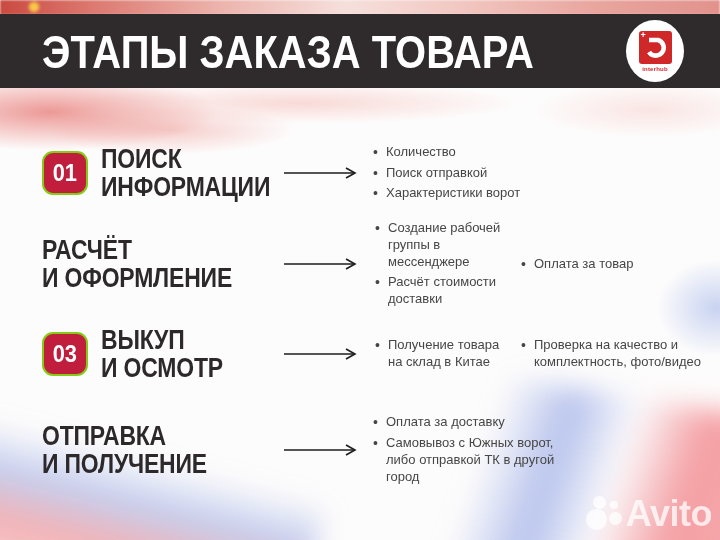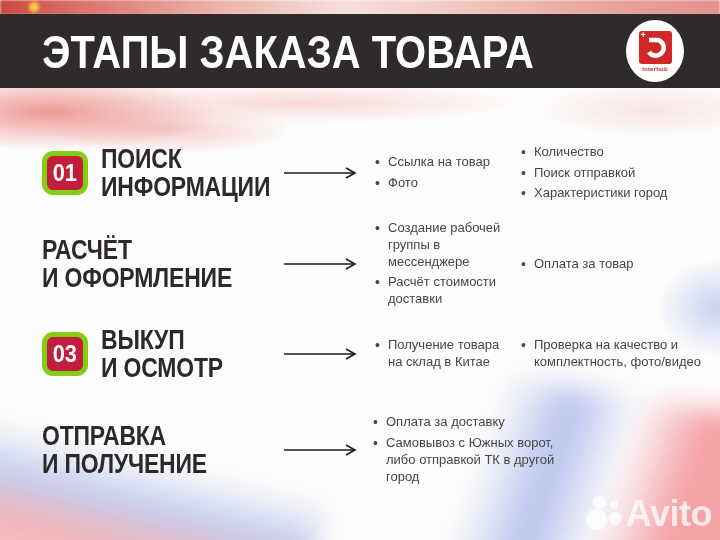--- a/index.html
+++ b/index.html
@@ -56,21 +56,21 @@
   .logo-plus{position:absolute;top:0;left:2px;color:#fff;font-size:9px;font-weight:bold;line-height:9px;}
   .logo-text{font-size:6px;color:#d02729;font-weight:bold;margin-top:2px;letter-spacing:.2px;}
   
   .step{position:absolute;left:0;width:720px;display:flex;align-items:center;z-index:2;}
   .step-left{
     width:278px;flex:0 0 278px;box-sizing:border-box;padding-left:42px;
     display:flex;align-items:center;gap:13px;
   }
   .badge{
     width:46px;height:44px;flex:0 0 46px;box-sizing:border-box;
-    background:#c01e3c;border:5px solid #84cc16;border-radius:11px;
+    background:#c01e3c;border:2px solid #84cc16;border-radius:11px;
     display:flex;align-items:center;justify-content:center;
   }
   .badge span{color:#fff;font-size:23px;font-weight:bold;transform:scaleX(.95);}
   .step-title{
     margin:0;color:#2d292a;font-size:27px;font-weight:bold;line-height:1.04;
     letter-spacing:-0.2px;transform:scaleX(.85);transform-origin:left center;white-space:nowrap;
   }
   .step-title span{display:block;}
   .arrowwrap{width:88px;flex:0 0 88px;display:flex;align-items:center;justify-content:center;}
   .col{list-style:none;margin:0;padding:0;color:#474646;font-size:13px;line-height:1.3;}
@@ -124,28 +124,24 @@
         <span>ПОИСК</span>
         <span>ИНФОРМАЦИИ</span>
       </h2>
     </div>
     <div class="arrowwrap">
       <svg width="80" height="14" viewBox="0 0 80 14">
           <line x1="2" y1="7" x2="72" y2="7" stroke="#1d1d1d" stroke-width="1.6"></line>
           <polyline points="64,2 73,7 64,12" fill="none" stroke="#1d1d1d" stroke-width="1.6"></polyline>
         </svg>
     </div>
-    <ul class="col c1">
-      <li>Ссылка на товар</li>
-      <li>Фото</li>
-    </ul>
     <ul class="col c2">
       <li>Количество</li>
       <li>Поиск отправкой</li>
-      <li>Характеристики город</li>
+      <li>Характеристики ворот</li>
     </ul>
   </section>
 
   <section class="step" style="top:218px;height:92px;">
     <div class="step-left">
       <h2 class="step-title">
         <span>РАСЧЁТ</span>
         <span>И ОФОРМЛЕНИЕ</span>
       </h2>
     </div>

